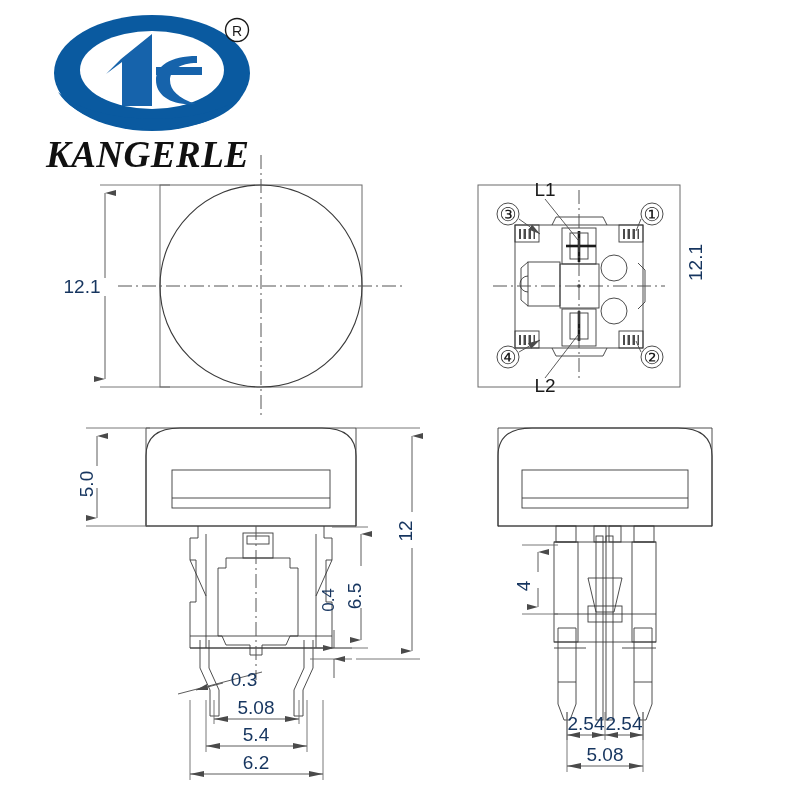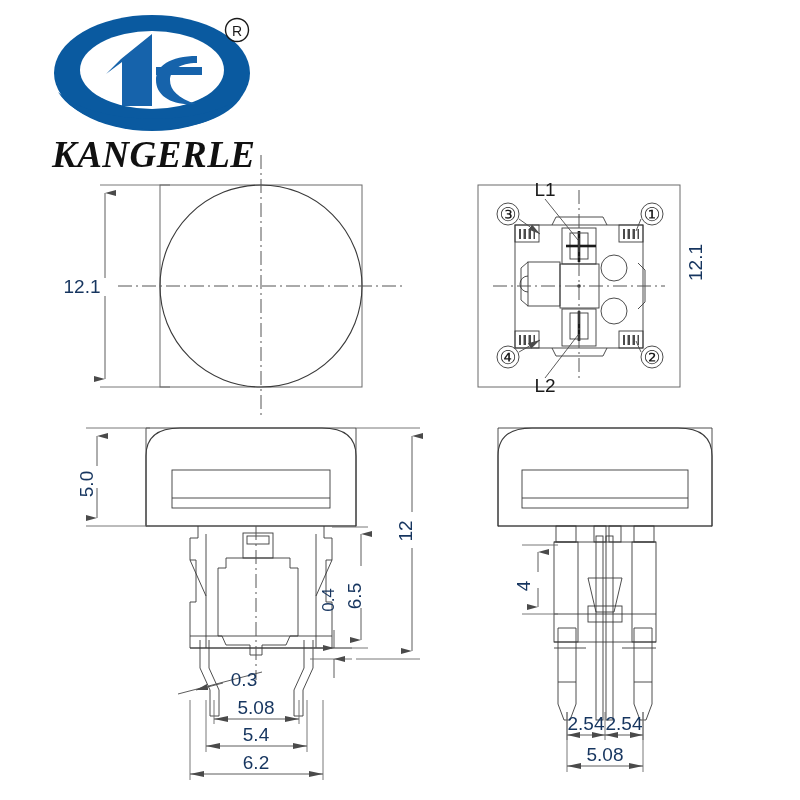--- a/index.html
+++ b/index.html
@@ -31,21 +31,20 @@
     position: absolute;
     left: 46px;
     top: 133px;
     font-family: "Liberation Serif", serif;
     font-weight: bold;
     font-style: italic;
     font-size: 37px;
     letter-spacing: 0.5px;
     color: #111111;
     white-space: nowrap;
-    margin-left: 6px;
   }
   svg text {
     font-family: "Liberation Sans", sans-serif;
   }
 </style>
 </head>
 <body>
 
 <svg id="sheet" viewBox="0 0 800 800" width="800" height="800" xmlns="http://www.w3.org/2000/svg">
 

